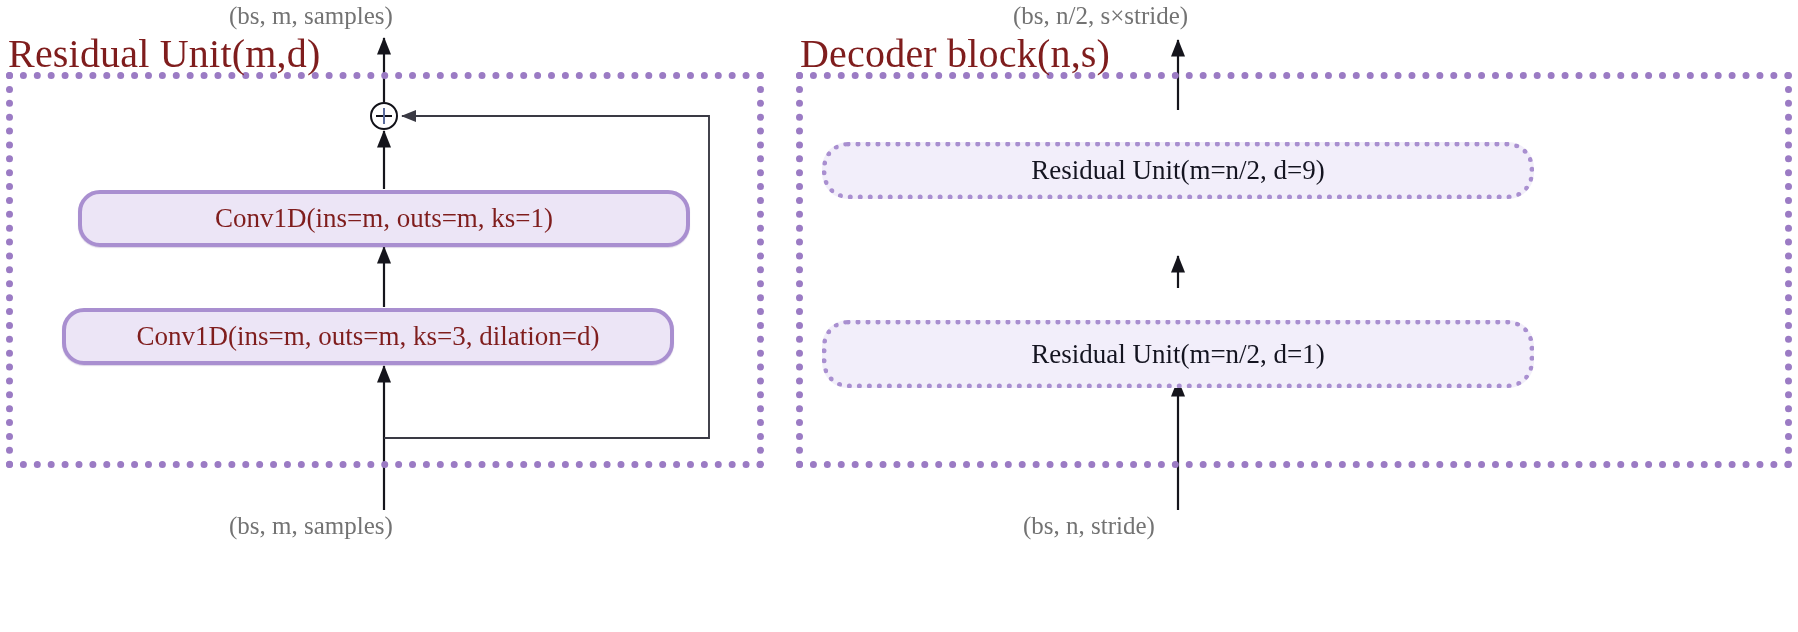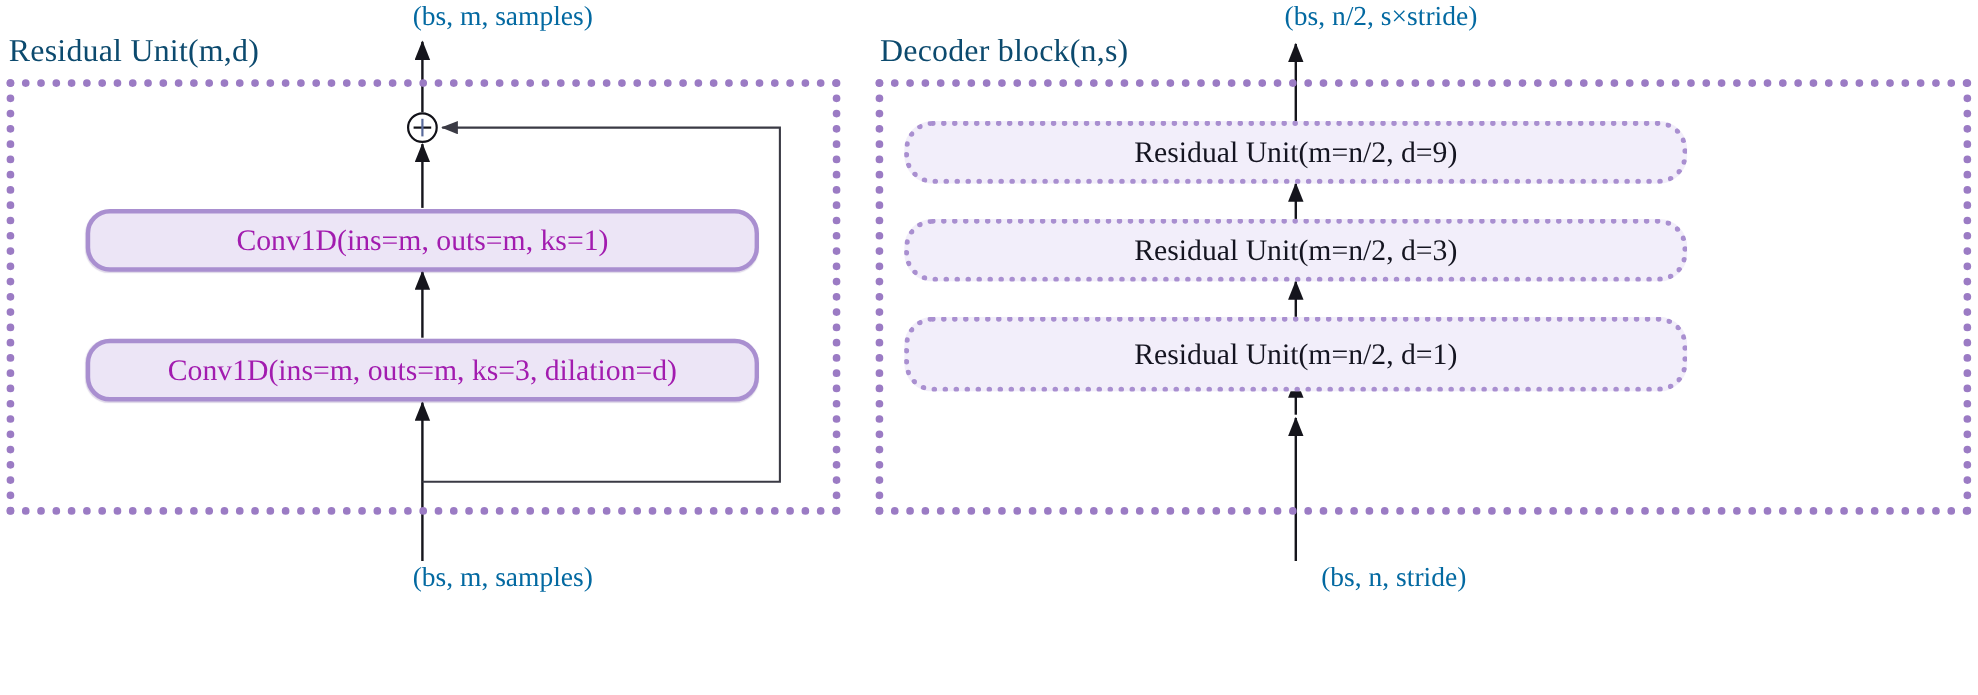--- a/index.html
+++ b/index.html
@@ -24,68 +24,69 @@
   .panel {
     position: absolute;
     box-sizing: border-box;
     border: 7px dotted #9b7bc4;
     background: transparent;
   }
 
   
   .panel-title {
     position: absolute;
-    color: #0c4a6e;
-    font-size: 29px;
+    color: #7f1d1d;
+    font-size: 40px;
     font-family: "Liberation Serif", "DejaVu Serif", serif;
     white-space: nowrap;
     letter-spacing: 0.2px;
   }
 
   
   .shape-label {
     position: absolute;
-    color: #0369a1;
+    color: #737373;
     font-size: 25px;
     font-family: "Liberation Serif", "DejaVu Serif", serif;
     white-space: nowrap;
-    text-align: right;
+    text-align: left;
   }
 
   
   .op-box {
     position: absolute;
     box-sizing: border-box;
     border: 4px solid #a98fd0;
     background: #ece5f6;
     border-radius: 22px;
     display: flex;
     align-items: center;
     justify-content: center;
-    color: #a21caf;
+    color: #7f1d1d;
     font-size: 27px;
     font-family: "Liberation Serif", "DejaVu Serif", serif;
     white-space: nowrap;
     box-shadow: 0 1px 1px rgba(120, 90, 160, 0.25);
   }
 
   
   .ru-box {
     position: absolute;
     box-sizing: border-box;
     border: 5px dotted #a98fd0;
     background: #f2eefa;
     border-radius: 26px;
     display: flex;
     align-items: center;
     justify-content: center;
     color: #141420;
     font-size: 27px;
     font-family: "Liberation Serif", "DejaVu Serif", serif;
     white-space: nowrap;
+    margin-top: 32px;
   }
 
   
   .conn-svg {
     position: absolute;
     left: 0;
     top: 0;
     width: 1798px;
     height: 632px;
     pointer-events: none;
@@ -162,30 +163,29 @@
 
   <div class="shape-label" style="left:229px; top:512px; width:310px;">(bs, m, samples)</div>
 
   <div class="plus-node" style="left:370px; top:102px;">
     <span class="bar-h"></span>
     <span class="bar-v"></span>
   </div>
 
   <div class="op-box" style="left:78px; top:190px; width:612px; height:57px;">Conv1D(ins=m, outs=m, ks=1)</div>
 
-  <div class="op-box" style="left:78px; top:308px; width:612px; height:57px;">Conv1D(ins=m, outs=m, ks=3, dilation=d)</div>
+  <div class="op-box" style="left:62px; top:308px; width:612px; height:57px;">Conv1D(ins=m, outs=m, ks=3, dilation=d)</div>
 
   <div class="panel" style="left:796px; top:72px; width:996px; height:396px;"></div>
 
   <div class="panel-title" style="left:800px; top:30px;">Decoder block(n,s)</div>
 
   <div class="shape-label" style="left:1013px; top:2px; width:330px;">(bs, n/2, s×stride)</div>
 
   <div class="shape-label" style="left:1023px; top:512px; width:310px;">(bs, n, stride)</div>
 
   <div class="ru-box" style="left:822px; top:110px; width:712px; height:57px;">Residual Unit(m=n/2, d=9)</div>
 
-  <div class="ru-box" style="left:822px; top:199px; width:712px; height:57px;">Residual Unit(m=n/2, d=3)</div>
 
   <div class="ru-box" style="left:822px; top:288px; width:712px; height:68px;">Residual Unit(m=n/2, d=1)</div>
 
 
 </div>
 
 </body></html>

